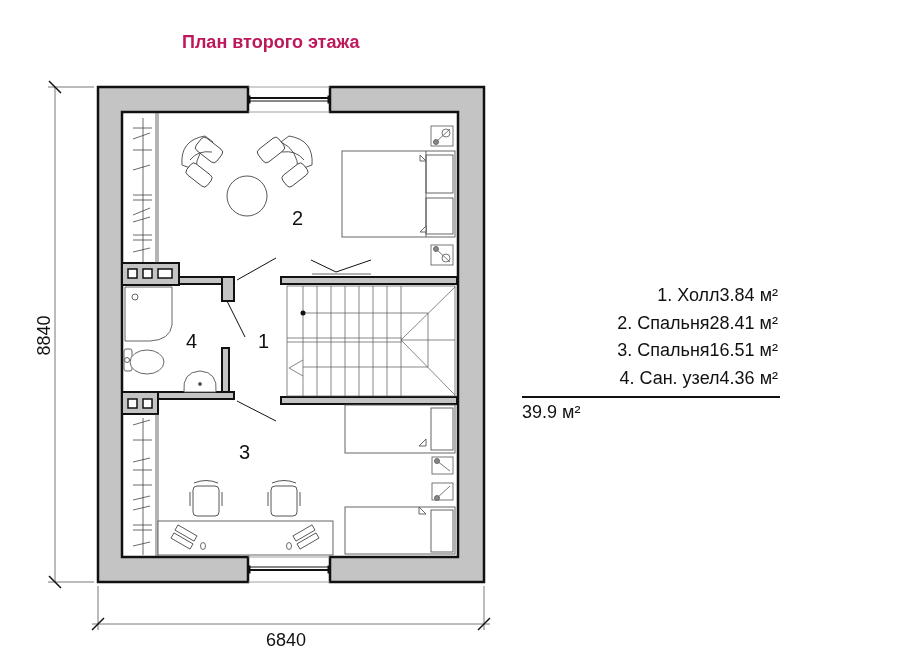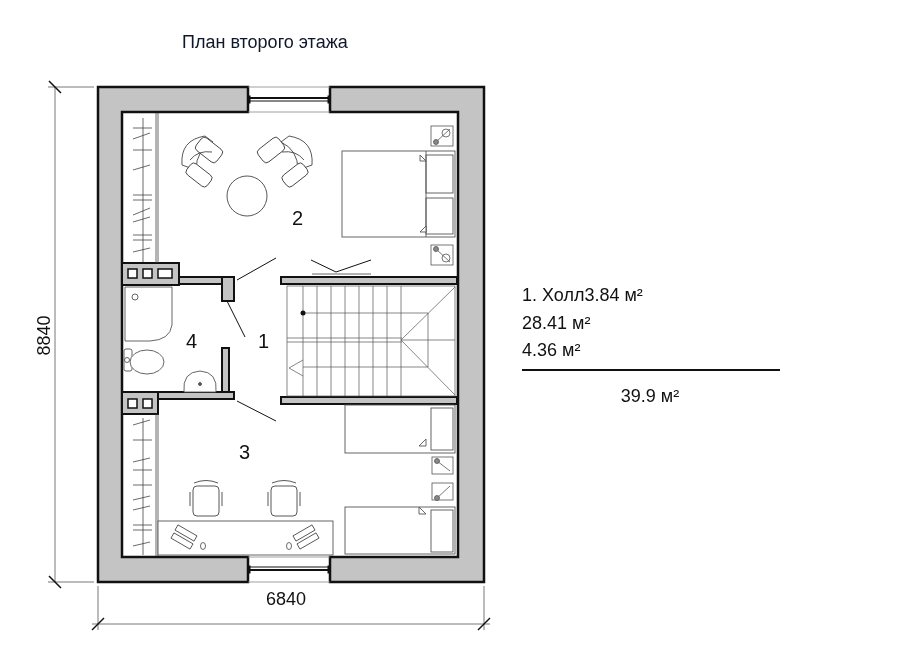--- a/index.html
+++ b/index.html
@@ -1,23 +1,23 @@
 <!DOCTYPE html>
 <html><head>
 <meta charset="utf-8">
 <style>
   html, body { margin:0; padding:0; background:#ffffff; }
   body { width:910px; height:669px; position:relative; overflow:hidden;
          font-family:"Liberation Sans", sans-serif; color:#111; }
-  .title { position:absolute; left:182px; top:32px; font-size:18px; color:#0f172a; }
+  .title { position:absolute; left:182px; top:32px; font-size:18px; color:#be185d;font-weight:bold; }
   svg.plan { position:absolute; left:0; top:0; }
   .legend { position:absolute; left:522px; top:282px; width:256px; font-size:18px; color:#111; }
-  .legend .row { display:flex; justify-content:flex-start; height:27.5px; line-height:26px; }
+  .legend .row { display:flex; justify-content:flex-end; height:27.5px; line-height:26px; }
   .legend .rule { border-top:2px solid #111; margin-top:4px; margin-right:-2px; }
-  .legend .total { text-align:center; margin-top:15px; }
+  .legend .total { text-align:left; margin-top:4px; }
   .room-label { position:absolute; font-size:20px; color:#111; }
   .dim { position:absolute; font-size:18px; color:#111; }
   .dim-v { transform:rotate(-90deg); transform-origin:center; }
 </style>
 </head>
 <body>
 
 <div class="title">План второго этажа</div>
 
 <svg class="plan" width="910" height="669" viewBox="0 0 910 669">
@@ -230,28 +230,34 @@
     <line x1="478" y1="630" x2="490" y2="618" stroke="#111" stroke-width="1.5"></line>
   </g>
 </svg>
 
 <div class="room-label" style="left:292px; top:207px;">2</div>
 <div class="room-label" style="left:258px; top:330px;">1</div>
 <div class="room-label" style="left:186px; top:330px;">4</div>
 <div class="room-label" style="left:239px; top:441px;">3</div>
 
 <div class="dim dim-v" style="left:14px; top:325px; width:60px; text-align:center;">8840</div>
-<div class="dim" style="left:266px; top:589px;">6840</div>
+<div class="dim" style="left:266px; top:630px;">6840</div>
 
 <div class="legend">
   <div class="row">
     <span>1. Холл</span>
     <span>3.84 м²</span>
   </div>
   <div class="row">
+    <span>2. Спальня</span>
     <span>28.41 м²</span>
   </div>
   <div class="row">
+    <span>3. Спальня</span>
+    <span>16.51 м²</span>
+  </div>
+  <div class="row">
+    <span>4. Сан. узел</span>
     <span>4.36 м²</span>
   </div>
   <div class="rule"></div>
   <div class="total">39.9 м²</div>
 </div>
 
 </body></html>

